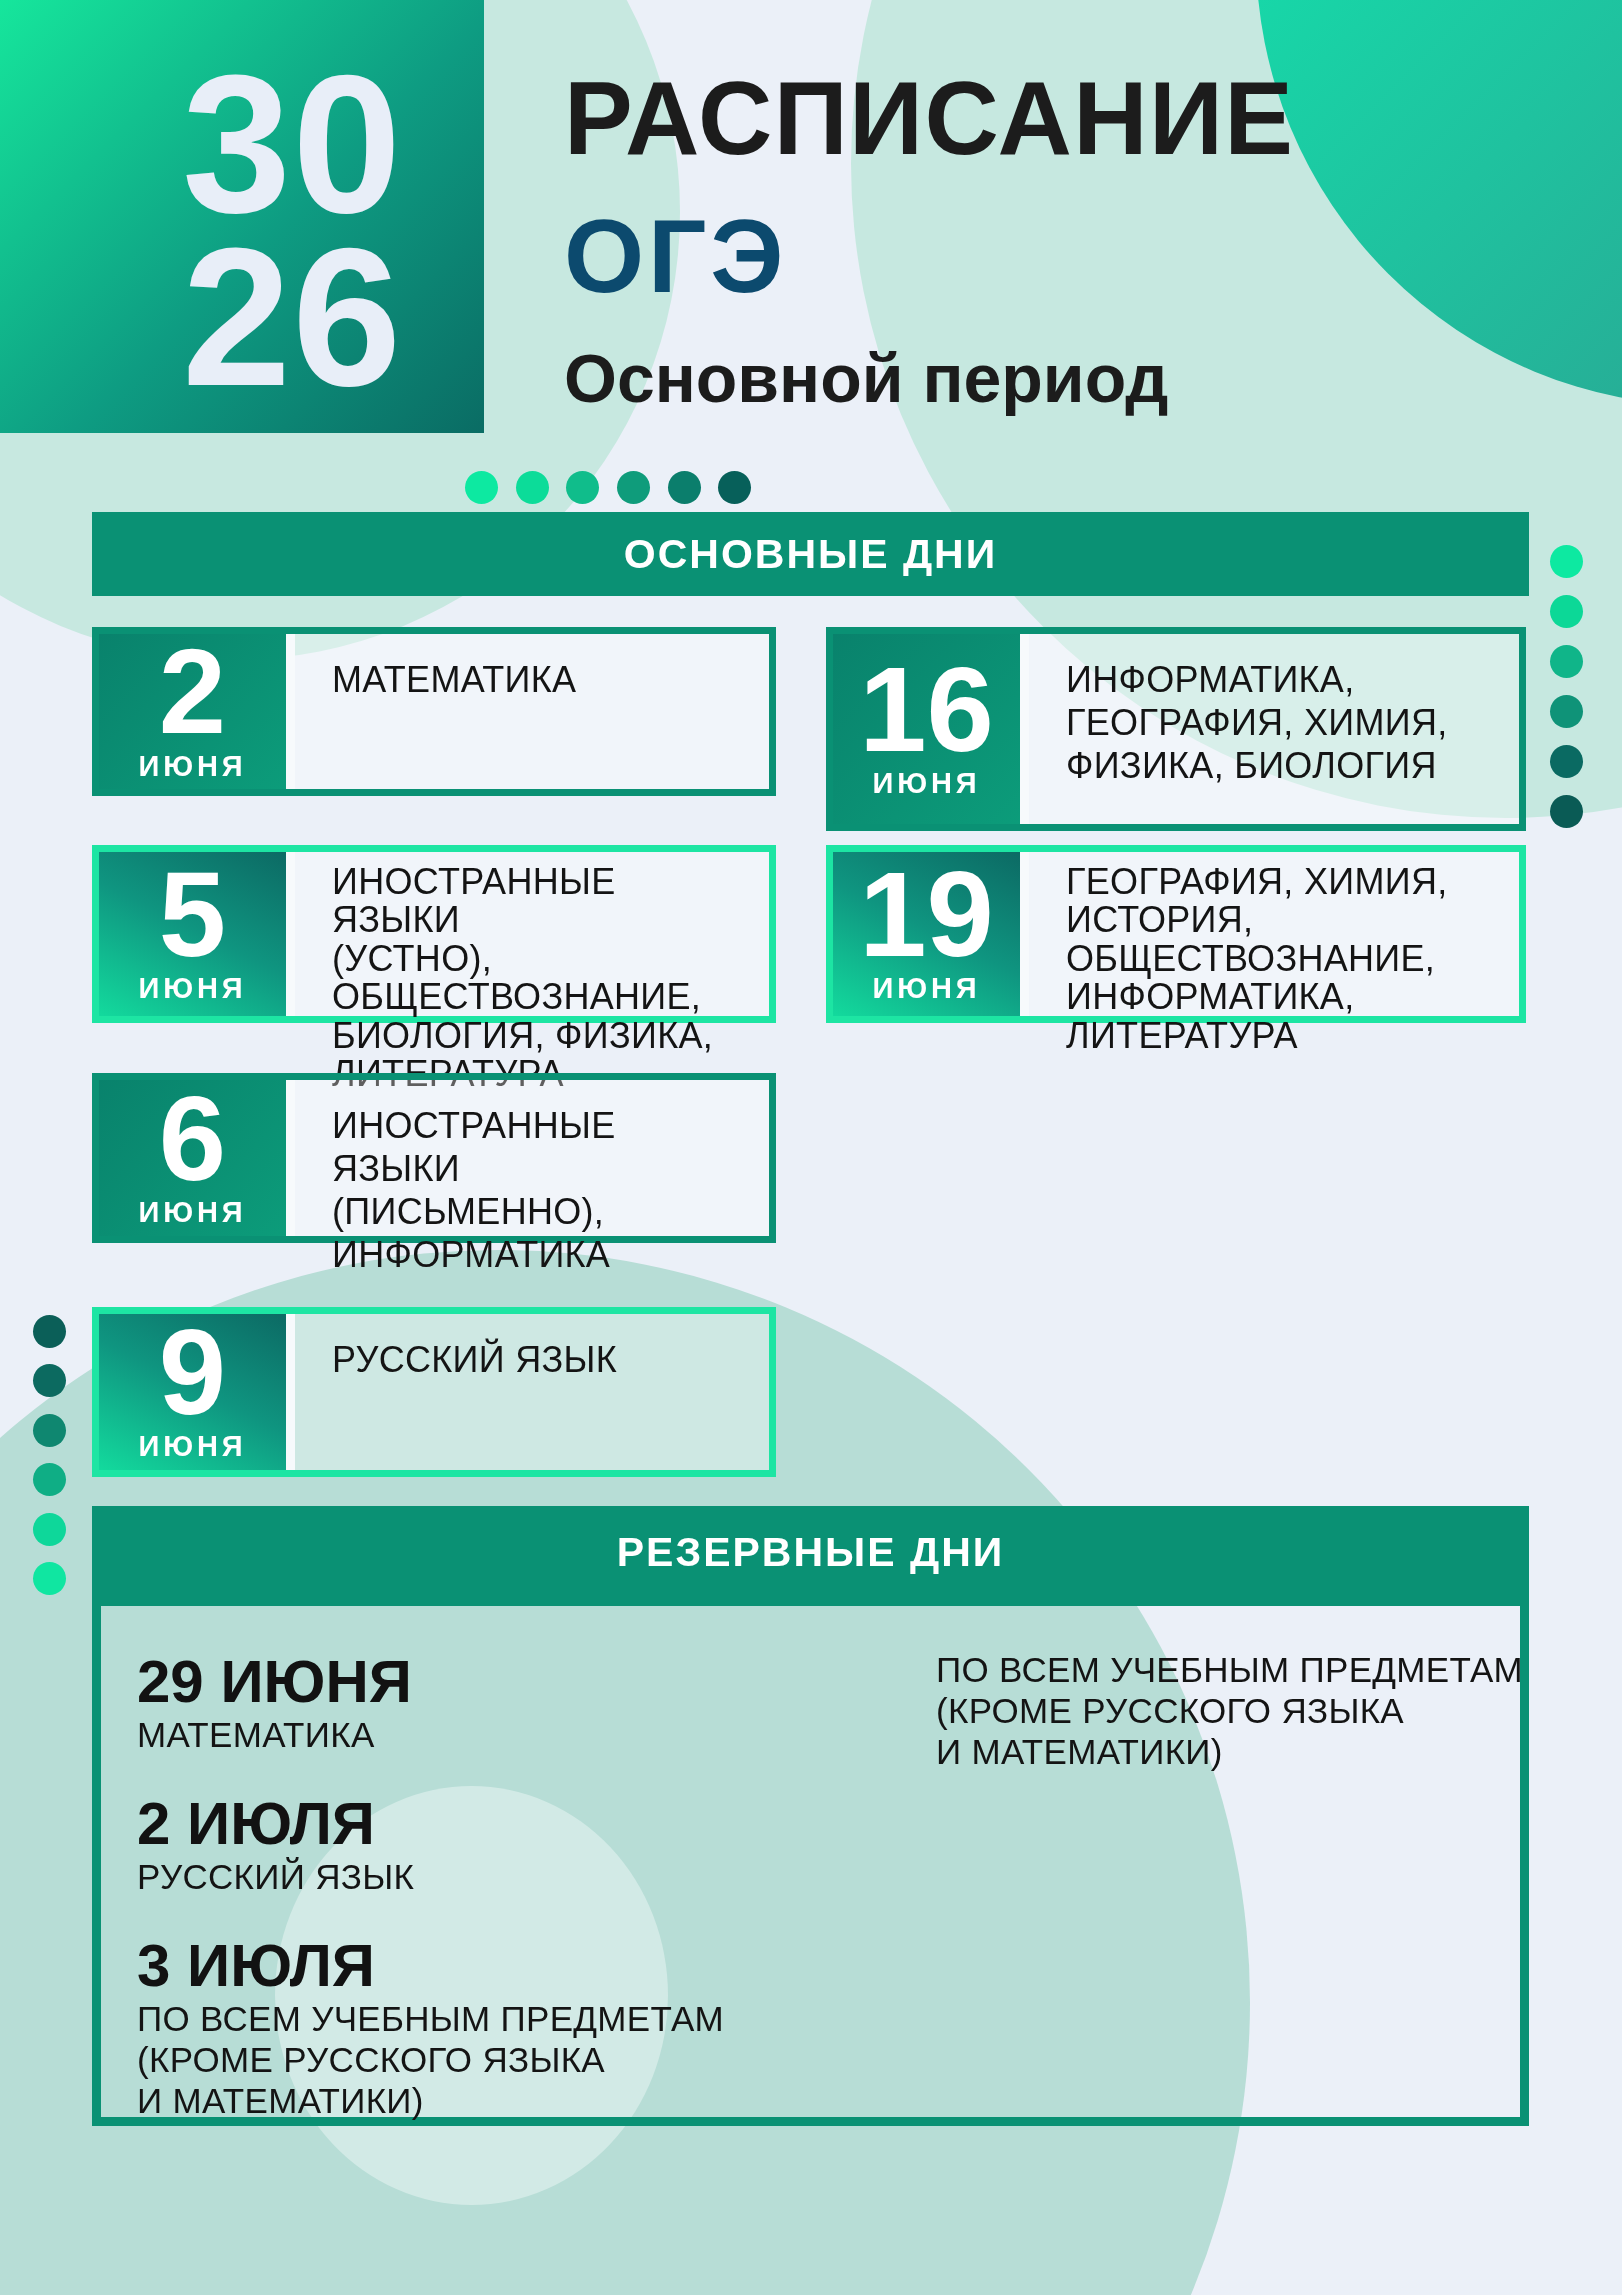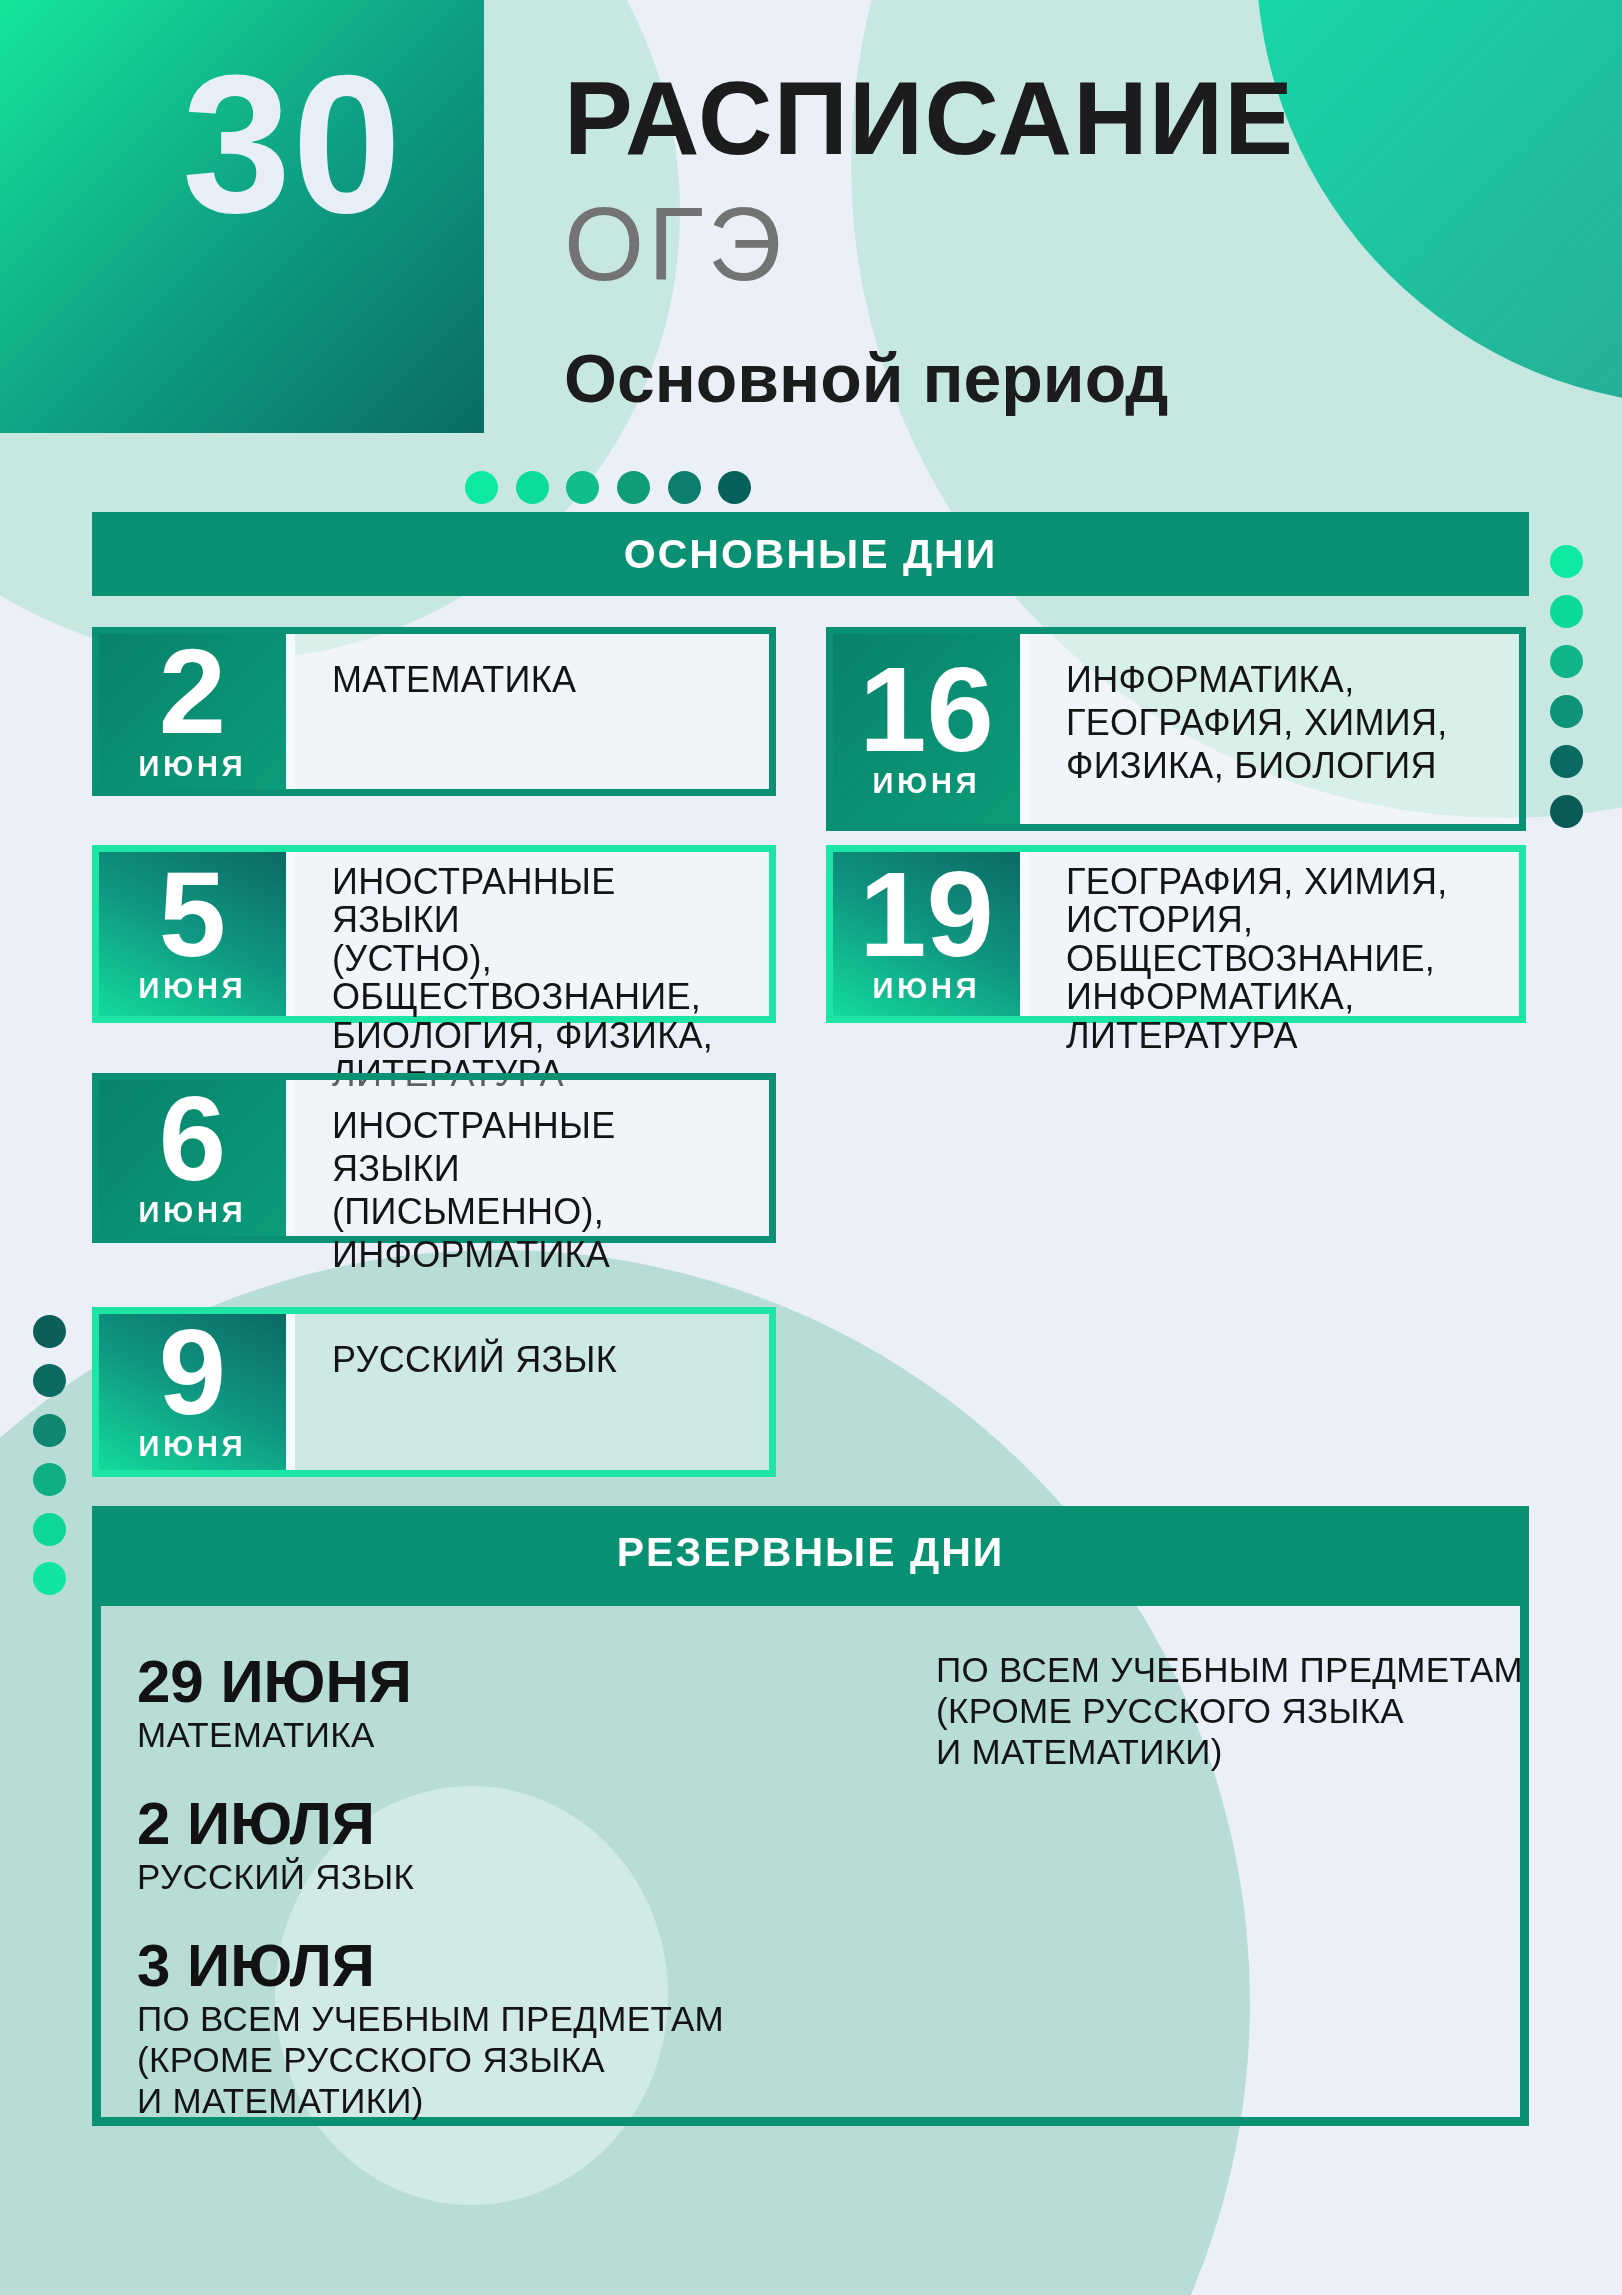--- a/index.html
+++ b/index.html
@@ -17,22 +17,22 @@
   #bg-circle-top-right { left:1256px; top:-497px; width:903px; height:903px;
                          background:linear-gradient(135deg,#12e5ae 12%,#2e9a8e 92%); }
   #bg-circle-bottom    { left:-255px; top:1250px; width:1505px; height:1505px; background:#b7ddd6; }
   #bg-ellipse-bottom   { left:275px; top:1786px; width:393px; height:419px; background:#d2eae6; }
 
   
   .year { position:absolute; left:182px; top:58px; font-size:196px; line-height:173px;
           font-weight:700; color:#e8eef8; letter-spacing:1.3px; }
   #poster-title { position:absolute; left:564px; top:60px; font-size:103px; font-weight:700;
                   color:#1c1c1c; letter-spacing:1.3px; }
-  #exam-label   { position:absolute; left:564px; top:186px; font-size:103px; font-weight:400;
-                  color:#737373; letter-spacing:3.9px; }
+  #exam-label   { position:absolute; left:564px; top:198px; font-size:103px; font-weight:700;
+                  color:#0c4a6e; letter-spacing:3.9px; }
   #period-label { position:absolute; left:564px; top:339px; font-size:68px; font-weight:700;
                   color:#1c1c1c; }
 
   
   .dot { width:33px; height:33px; border-radius:50%; }
   #dots-top   { position:absolute; left:465px; top:471px; display:flex; gap:17.7px; }
   #dots-right { position:absolute; left:1550px; top:545px; display:flex; flex-direction:column; gap:17px; }
   #dots-left  { position:absolute; left:33px;  top:1315px; display:flex; flex-direction:column; gap:16.4px; }
   #dots-top .dot:nth-child(1){background:#0de9a1} #dots-top .dot:nth-child(2){background:#0cdc99}
   #dots-top .dot:nth-child(3){background:#10bd8b} #dots-top .dot:nth-child(4){background:#0f9c7b}
@@ -87,20 +87,21 @@
 
 <div class="bgc" id="bg-circle-top-left"></div>
 <div class="bgc" id="bg-square-year"></div>
 <div class="bgc" id="bg-circle-right"></div>
 <div class="bgc" id="bg-circle-top-right"></div>
 <div class="bgc" id="bg-circle-bottom"></div>
 <div class="bgc" id="bg-ellipse-bottom"></div>
 
 <div class="year">
   <div>30</div>
+  <div>26</div>
 </div>
 <div id="poster-title">РАСПИСАНИЕ</div>
 <div id="exam-label">ОГЭ</div>
 <div id="period-label">Основной период</div>
 
 <div id="dots-top">
   <div class="dot"></div>
     <div class="dot"></div>
     <div class="dot"></div>
     <div class="dot"></div>

